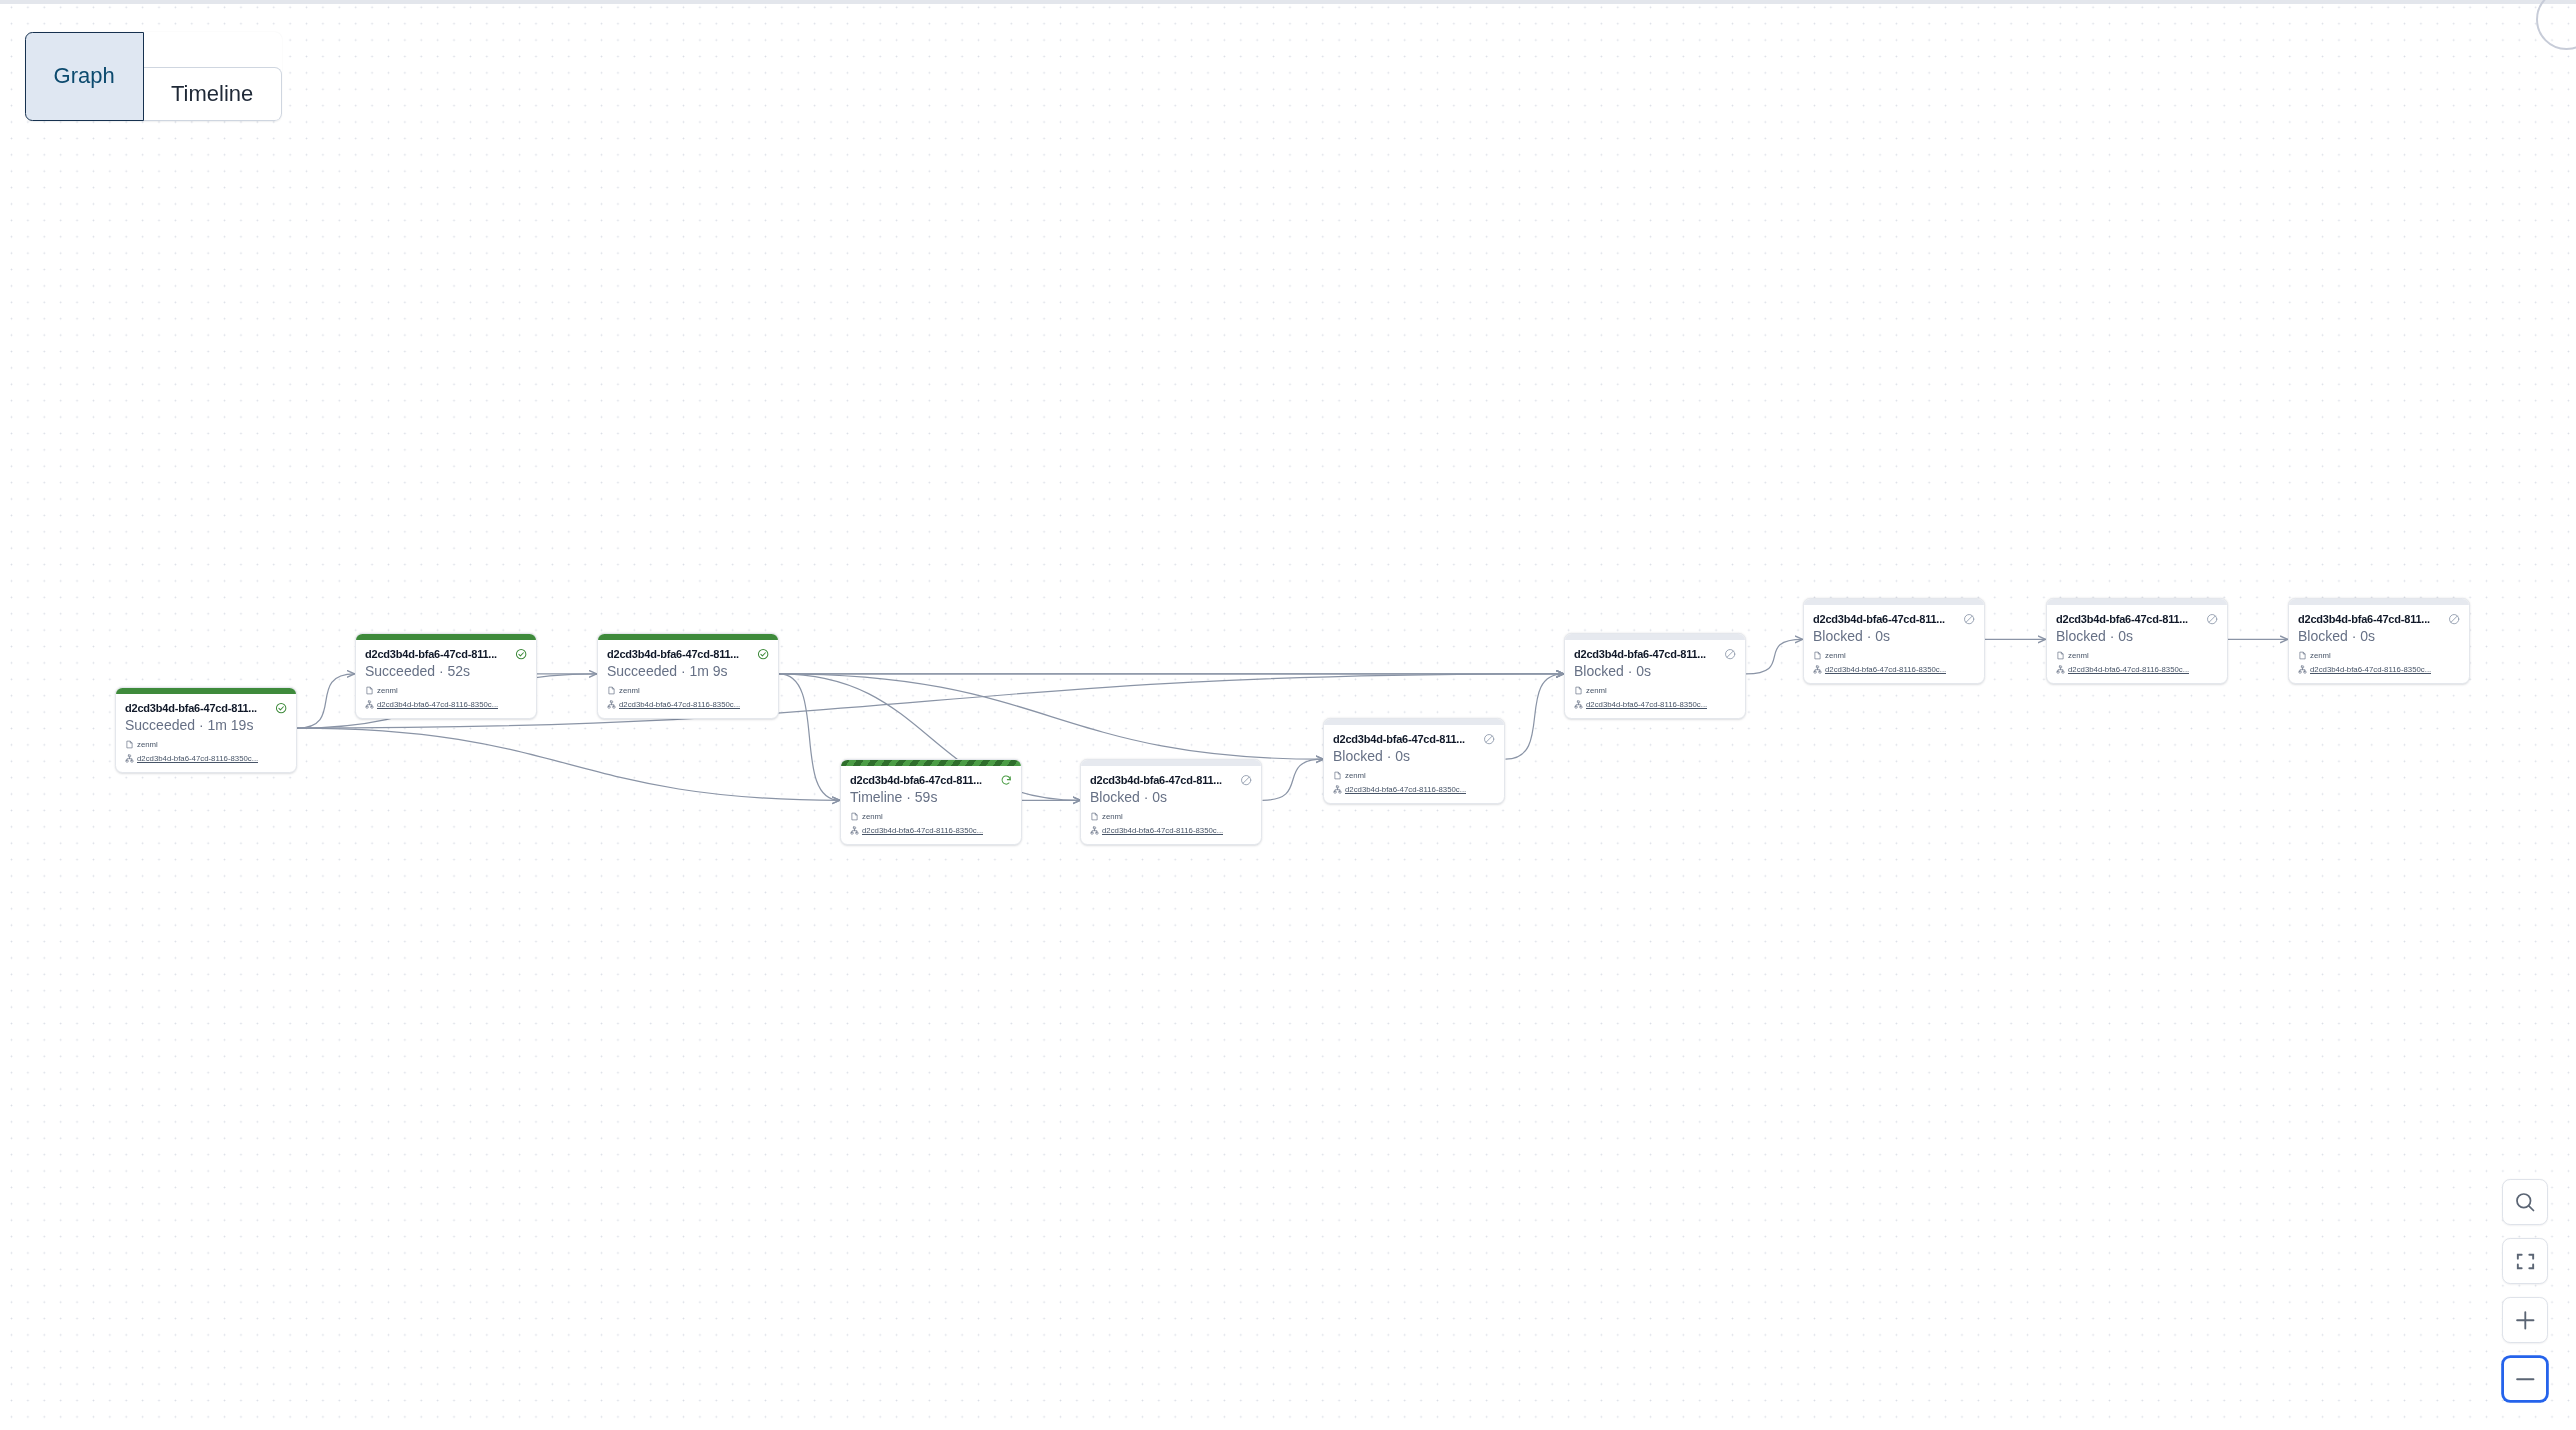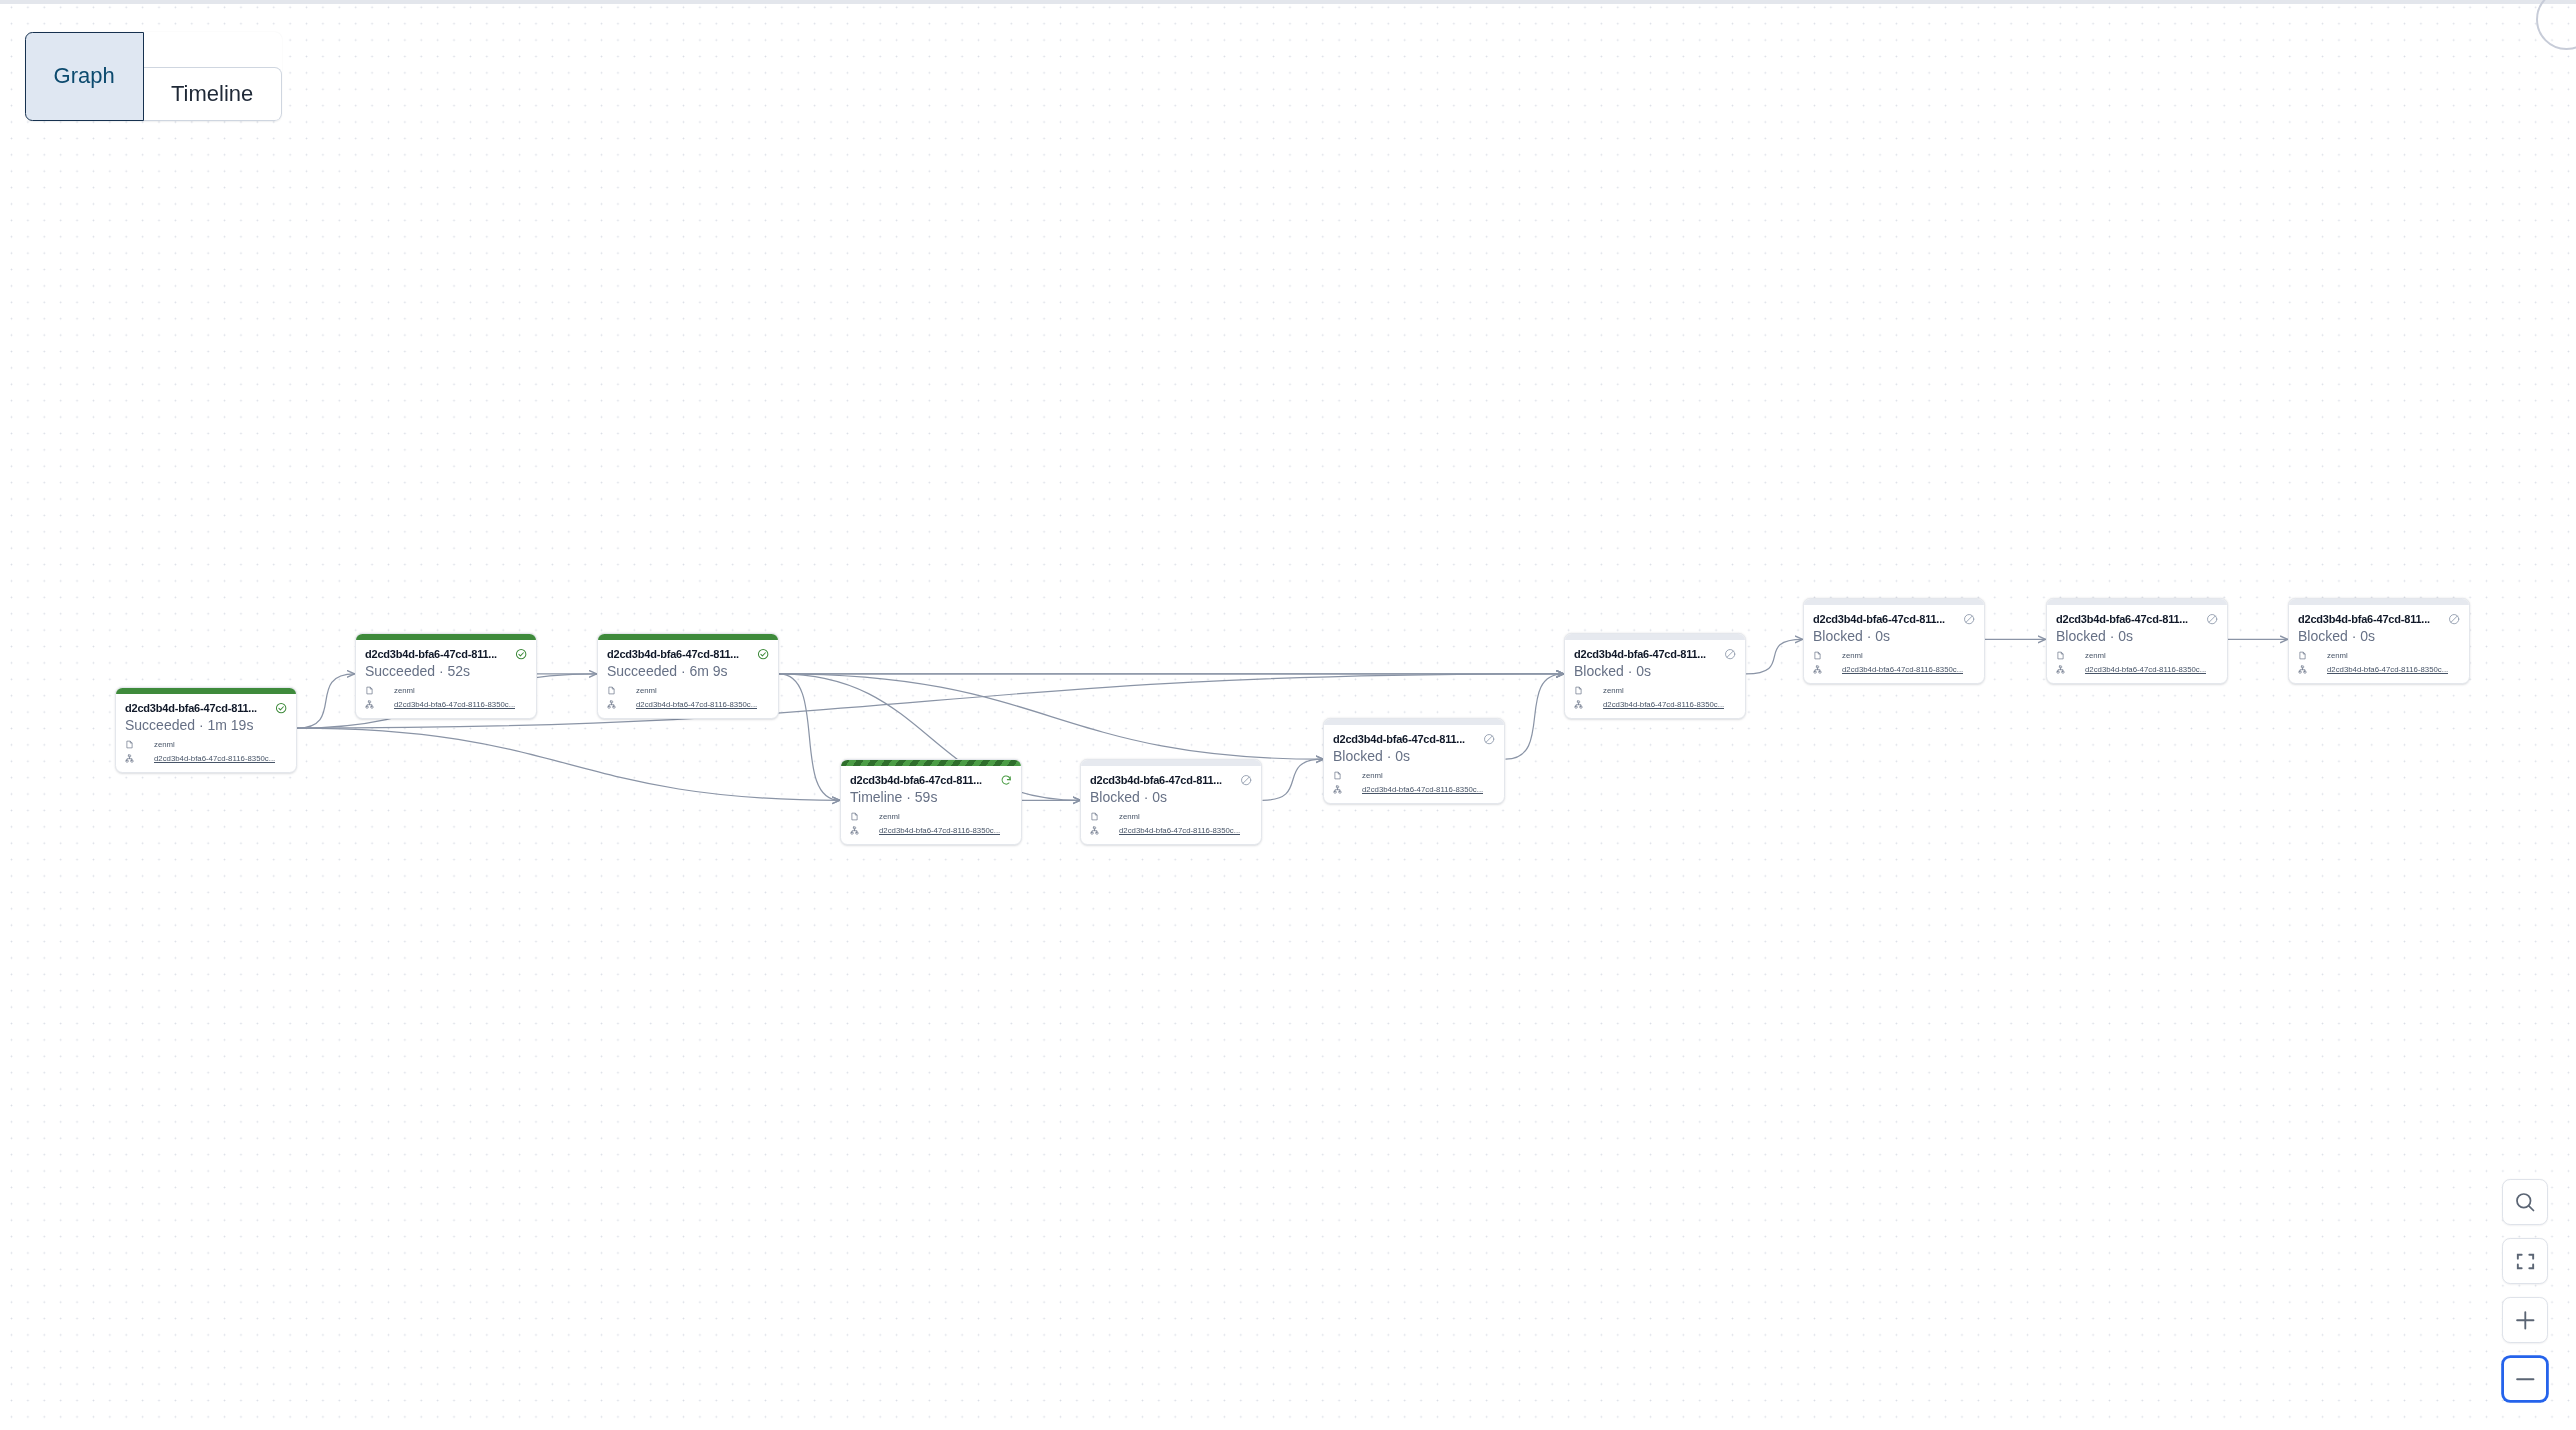--- a/index.html
+++ b/index.html
@@ -115,21 +115,21 @@
   .node-status {
     margin-top: 3.3px;
     font-size: 14px;
     color: #667085;
     white-space: nowrap;
   }
   .meta-row {
     margin-top: 6.6px;
     display: flex;
     align-items: flex-start;
-    gap: 20px;
+    gap: 3px;
     font-size: 7.8px;
     color: #475467;
     white-space: nowrap;
     overflow: hidden;
   }
   .meta-row.second { margin-top: 4.9px; text-decoration: underline; }
   .meta-row .mi { flex: 0 0 auto; width: 9px; height: 9px; display: block; }
   .meta-row .mt {
     overflow: hidden;
     text-overflow: ellipsis;
@@ -278,21 +278,21 @@
         <div class="node-body">
           <div class="node-title-row">
             <span class="node-title">d2cd3b4d-bfa6-47cd-811...</span>
             <span>
               <svg class="status-icon" viewBox="0 0 24 24" fill="none" stroke="#3e8a3b" stroke-width="2" stroke-linecap="round" stroke-linejoin="round">
                 <circle cx="12" cy="12" r="9.2"></circle>
                 <path d="M7.6 12.3l3 3 5.8-6"></path>
               </svg>
             </span>
           </div>
-          <div class="node-status">Succeeded · 6m 9s</div>
+          <div class="node-status">Succeeded · 1m 9s</div>
           <div class="meta-row">
             <span>
               <svg class="mi" viewBox="0 0 24 24" fill="none" stroke="#667085" stroke-width="1.8" stroke-linejoin="round">
                 <path d="M5 3h9l5 5v13H5z"></path>
                 <path d="M14 3v5h5"></path>
               </svg>
             </span>
             <span class="mt">zenml</span>
           </div>
           <div class="meta-row second">

